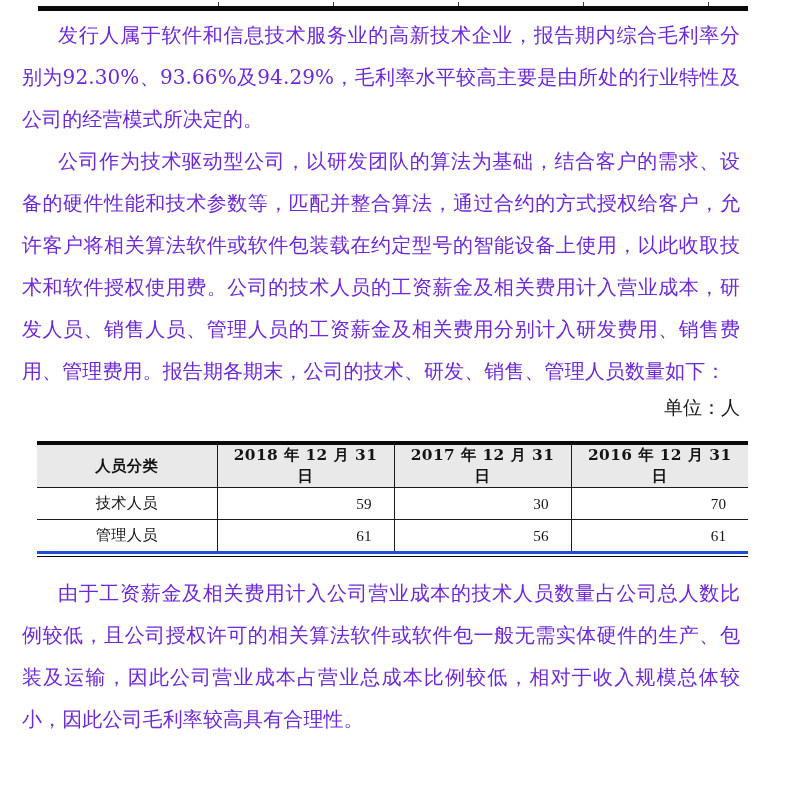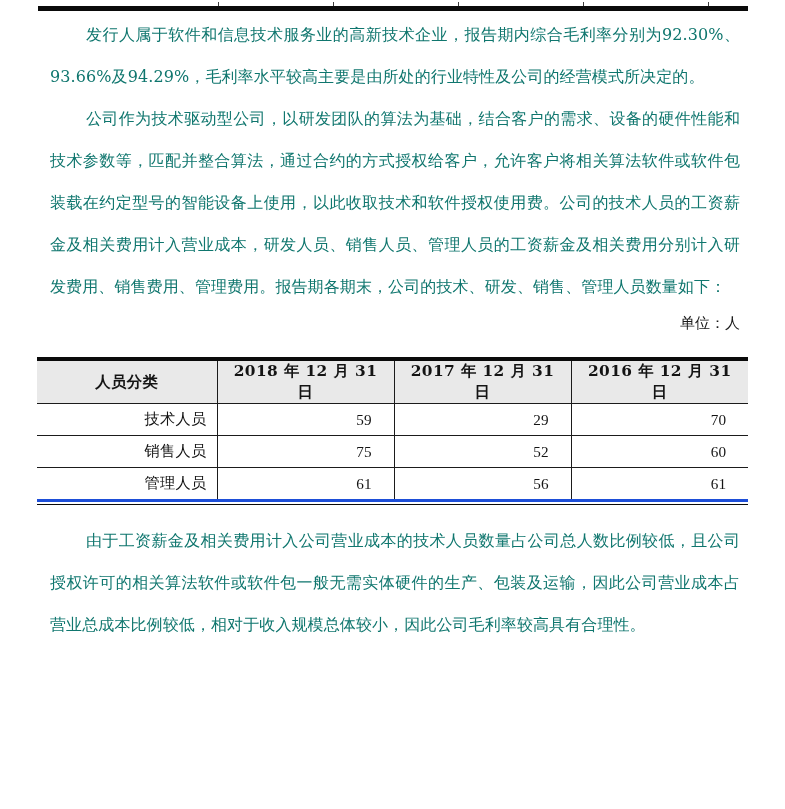--- a/index.html
+++ b/index.html
@@ -42,38 +42,38 @@
 
   .content {
     position: absolute;
     left: 0;
     top: 0;
     width: 785px;
   }
 
   p.para {
     margin: 0;
-    padding: 0 45px 0 50px;
-    font-size: 16px;
+    padding: 0 45px 0 22px;
+    font-size: 20px;
     line-height: 42px;
     text-align: justify;
     text-justify: inter-ideograph;
     text-indent: 36px;
     letter-spacing: 0.1px;
-    color: #0f766e;
+    color: #6d28d9;
   }
 
   .para-block-1 { margin-top: 22px; }
   .para-block-2 { margin-top: 24px; }
   .para-block-3 { margin-top: 26px; }
 
   .unit-line {
     margin: 0;
     padding: 0 45px 0 50px;
-    font-size: 15px;
+    font-size: 19px;
     line-height: 30px;
     text-align: right;
     color: #181818;
   }
 
   .tbl-wrap {
     padding: 15px 37px;
     margin-top: 4px;
   }
 
@@ -109,21 +109,21 @@
   table.staff tbody td {
     height: 31px;
     padding: 0 10px;
     border-left: 1px solid #1b1b1b;
     border-right: 1px solid #1b1b1b;
     border-bottom: 1px solid #1b1b1b;
     background: #ffffff;
   }
   table.staff tbody td.first { border-left: none; }
   table.staff tbody td.last  { border-right: none; }
-  table.staff tbody td.label { text-align: right; letter-spacing: 0.3px; }
+  table.staff tbody td.label { text-align: center; letter-spacing: 0.3px; }
   table.staff tbody td.num   { text-align: right; padding-right: 22px; font-family: Liberation Serif, serif; }
 
   table.staff tbody tr.last-row td {
     border-bottom: 3px solid #1d4ed8;
   }
 
   .tbl-underline {
     width: 711px;
     height: 1px;
     background: #0a0a0a;
@@ -164,28 +164,22 @@
             <th class="first">人员分类</th>
             <th>2018 年 12 月 31 日</th>
             <th>2017 年 12 月 31 日</th>
             <th class="last">2016 年 12 月 31 日</th>
           </tr>
         </thead>
         <tbody>
           <tr>
             <td class="first label">技术人员</td>
             <td class="num">59</td>
-            <td class="num">29</td>
+            <td class="num">30</td>
             <td class="last num">70</td>
-          </tr>
-          <tr>
-            <td class="first label">销售人员</td>
-            <td class="num">75</td>
-            <td class="num">52</td>
-            <td class="last num">60</td>
           </tr>
           <tr class="last-row">
             <td class="first label">管理人员</td>
             <td class="num">61</td>
             <td class="num">56</td>
             <td class="last num">61</td>
           </tr>
         </tbody>
       </table>
       <div class="tbl-underline"></div>

